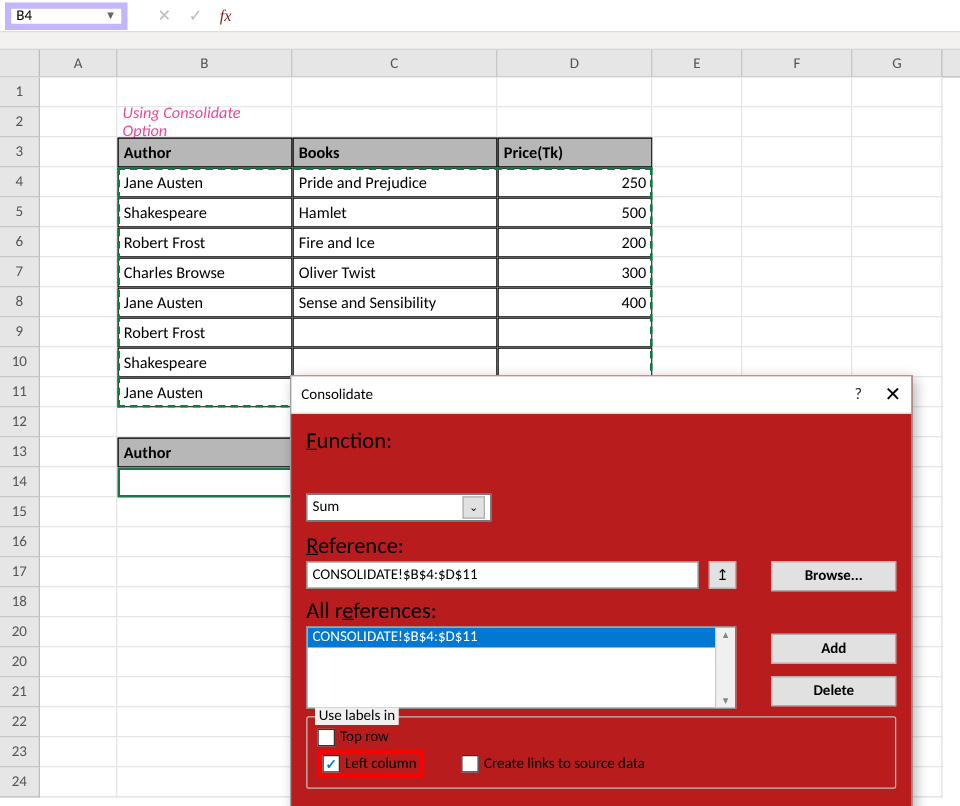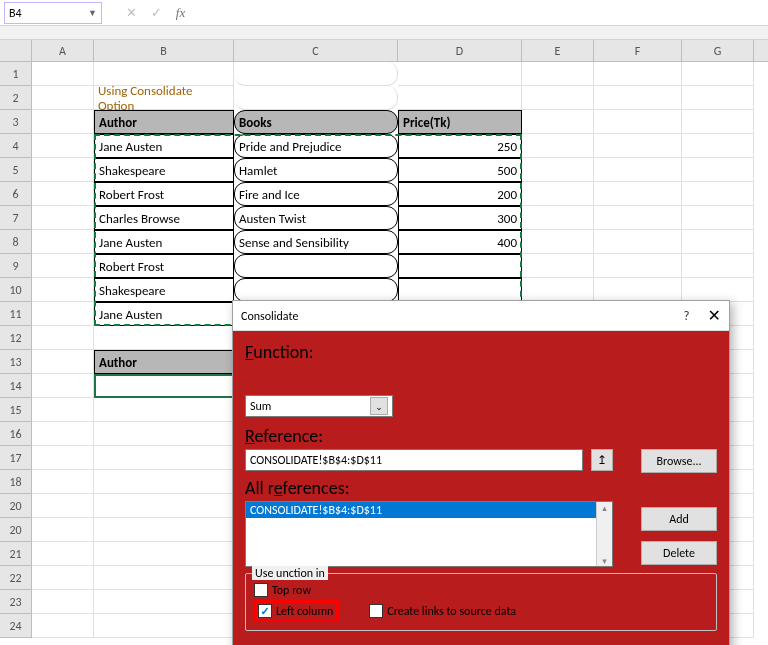--- a/index.html
+++ b/index.html
@@ -1,23 +1,23 @@
 <!DOCTYPE html>
 <html><head>
 <meta charset="utf-8">
 <style>
 * { margin: 0; padding: 0; box-sizing: border-box; font-family: Calibri, Arial, sans-serif; }
 body { background: #fff; width: 768px; height: 645px; overflow: hidden; position: relative; }
 
 
 .namebox-row { display: flex; align-items: center; height: 26px; background: #fff; border-bottom: 1px solid #d4d4d4; }
-.name-box { width: 98px; height: 22px; margin: 2px 0 2px 4px; border: 1px solid #c4b5fd; background: #fff; display: flex; align-items: center; padding: 0 4px; font-size: 12px; }
+.name-box { width: 98px; height: 22px; margin: 2px 0 2px 4px; border: 5px solid #c4b5fd; background: #fff; display: flex; align-items: center; padding: 0 4px; font-size: 12px; }
 .name-box .dd { margin-left: auto; font-size: 9px; color: #666; }
 .fbar-icons { display: flex; align-items: center; gap: 14px; margin-left: 24px; color: #bdbdbd; font-size: 13px; }
-.fbar-icons .fx { font-style: italic; font-family: 'Times New Roman', serif; color: #737373; }
+.fbar-icons .fx { font-style: italic; font-family: 'Times New Roman', serif; color: #7f1d1d; }
 .fbar-spacer { height: 14px; background: #f3f2f1; border-bottom: 1px solid #d4d4d4; }
 
 
 .grid { position: relative; }
 .col-headers { display: flex; height: 22px; background: #e6e6e6; border-bottom: 1px solid #bdbdbd; }
 .corner { width: 32px; border-right: 1px solid #bdbdbd; background: #e6e6e6; }
 .col-h { border-right: 1px solid #bdbdbd; display: flex; align-items: center; justify-content: center; font-size: 12px; color: #555; background: #e6e6e6; }
 .col-A { width: 62px; }
 .col-B { width: 140px; }
 .col-C { width: 164px; }
@@ -25,27 +25,27 @@
 .col-E { width: 72px; }
 .col-F { width: 88px; }
 .col-G { width: 72px; }
 
 .rows { }
 .row { display: flex; height: 24px; }
 .row-h { width: 32px; background: #e6e6e6; border-right: 1px solid #bdbdbd; border-bottom: 1px solid #bdbdbd; display: flex; align-items: center; justify-content: center; font-size: 12px; color: #555; }
 .cell { border-right: 1px solid #e0e0e0; border-bottom: 1px solid #e0e0e0; display: flex; align-items: center; padding: 0 4px; font-size: 13px; background: #fff; }
 .cell.colA { width: 62px; }
 .cell.colB { width: 140px; }
-.cell.colC { width: 164px; border-radius: 11px; }
+.cell.colC { width: 164px; }
 .cell.colD { width: 124px; }
 .cell.colE { width: 72px; }
 .cell.colF { width: 88px; }
 .cell.colG { width: 72px; }
 
-.title-cell { color: #a16207; font-weight: 500; }
+.title-cell { color: #ec4899; font-style: italic; font-weight: 500; }
 
 .th-cell { background: #b7b7b7; font-weight: bold; color: #000; border: 1px solid #000 !important; }
 .data-cell { border: 1px solid #000 !important; }
 .num { justify-content: flex-end; }
 
 
 .ants { position: absolute; border: 2px dashed #107c41; pointer-events: none; }
 
 
 .active-cell-border { position: absolute; border: 2px solid #217346; pointer-events: none; }
@@ -58,21 +58,21 @@
 .dlg-title .help { font-size: 13px; color: #333; }
 .dlg-title .close { font-size: 16px; font-weight: 300; }
 .dlg-body { padding: 10px 12px 8px 12px; }
 .dlg-label { font-size: 18px; margin-bottom: 2px; }
 .dlg-label .u { text-decoration: underline; }
 .dlg-select { width: 148px; height: 22px; border: 1px solid #7a7a7a; background: #fff; display: flex; align-items: center; padding: 0 4px; font-size: 12px; }
 .dlg-select .dd { margin-left: auto; width: 18px; height: 18px; border: 1px solid #adadad; background: #e1e1e1; display: flex; align-items: center; justify-content: center; font-size: 9px; }
 .dlg-row { display: flex; align-items: center; gap: 8px; margin-bottom: 8px; }
 .ref-input { flex: 1; height: 22px; border: 1px solid #7a7a7a; background: #fff; padding: 0 4px; font-size: 12px; display: flex; align-items: center; }
 .ref-btn { width: 22px; height: 22px; border: 1px solid #adadad; background: #e1e1e1; display: flex; align-items: center; justify-content: center; font-size: 12px; }
-.dlg-btn { width: 76px; height: 24px; border: 1px solid #adadad; background: #e1e1e1; font-size: 12px; display: flex; align-items: center; justify-content: center; }
+.dlg-btn { width: 100px; height: 24px; border: 1px solid #adadad; background: #e1e1e1; font-size: 12px; display: flex; align-items: center; justify-content: center; font-weight: bold; }
 .dlg-btn.primary { border: 2px solid #0078d4; }
 .allrefs { height: 66px; border: 1px solid #7a7a7a; background: #fff; overflow: hidden; position: relative; }
 .allrefs .item { background: #0078d4; color: #fff; padding: 1px 4px; font-size: 12px; }
 .allrefs .scroll { position: absolute; right: 0; top: 0; bottom: 0; width: 16px; background: #f0f0f0; border-left: 1px solid #ccc; display: flex; flex-direction: column; justify-content: space-between; align-items: center; font-size: 9px; color: #888; }
 .fieldset { border: 1px solid #c0c0c0; border-radius: 2px; padding: 6px 8px 8px 8px; margin-top: 4px; position: relative; }
 .fieldset .legend { position: absolute; top: -8px; left: 6px; background: #f0f0f0; padding: 0 3px; font-size: 12px; }
 .chk-row { display: flex; align-items: flex-start; gap: 4px; margin: 3px 0; font-size: 12px; }
 .chk { width: 14px; height: 14px; border: 1px solid #333; background: #fff; display: flex; align-items: center; justify-content: center; font-size: 11px; color: #0078d4; font-weight: bold; }
 .chk.checked::after { content: '✓'; }
 .red-box { border: 3px solid #ff0000; padding: 1px 3px 1px 1px; display: inline-flex; align-items: center; gap: 4px; }
@@ -175,21 +175,21 @@
         <div class="cell colC data-cell">Fire and Ice</div>
         <div class="cell colD data-cell num">200</div>
         <div class="cell colE"></div>
         <div class="cell colF"></div>
         <div class="cell colG"></div>
       </div>
     <div class="row">
         <div class="row-h">7</div>
         <div class="cell colA"></div>
         <div class="cell colB data-cell">Charles Browse</div>
-        <div class="cell colC data-cell">Austen Twist</div>
+        <div class="cell colC data-cell">Oliver Twist</div>
         <div class="cell colD data-cell num">300</div>
         <div class="cell colE"></div>
         <div class="cell colF"></div>
         <div class="cell colG"></div>
       </div>
     <div class="row">
         <div class="row-h">8</div>
         <div class="cell colA"></div>
         <div class="cell colB data-cell">Jane Austen</div>
         <div class="cell colC data-cell">Sense and Sensibility</div>
@@ -403,21 +403,21 @@
       </div>
       <div class="right-col-btns">
         <div class="dlg-btn">Browse...</div>
         <div style="height:14px"></div>
         <div class="dlg-btn">Add</div>
         <div class="dlg-btn">Delete</div>
       </div>
     </div>
 
     <div class="fieldset">
-      <div class="legend">Use unction in</div>
+      <div class="legend">Use labels in</div>
       <div class="chk-row">
         <span class="chk"></span>
         <span><span class="u">T</span>op row</span>
       </div>
       <div style="display:flex; align-items:center; gap:30px;">
         <span class="red-box">
           <span class="chk checked"></span>
           <span><span class="u">L</span>eft column</span>
         </span>
         <span class="chk-row">

